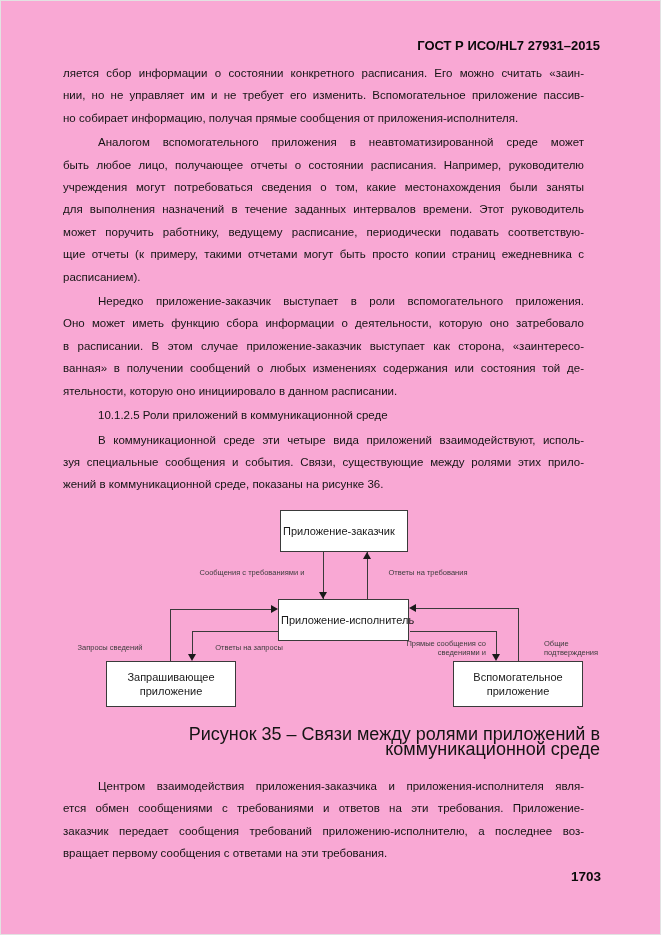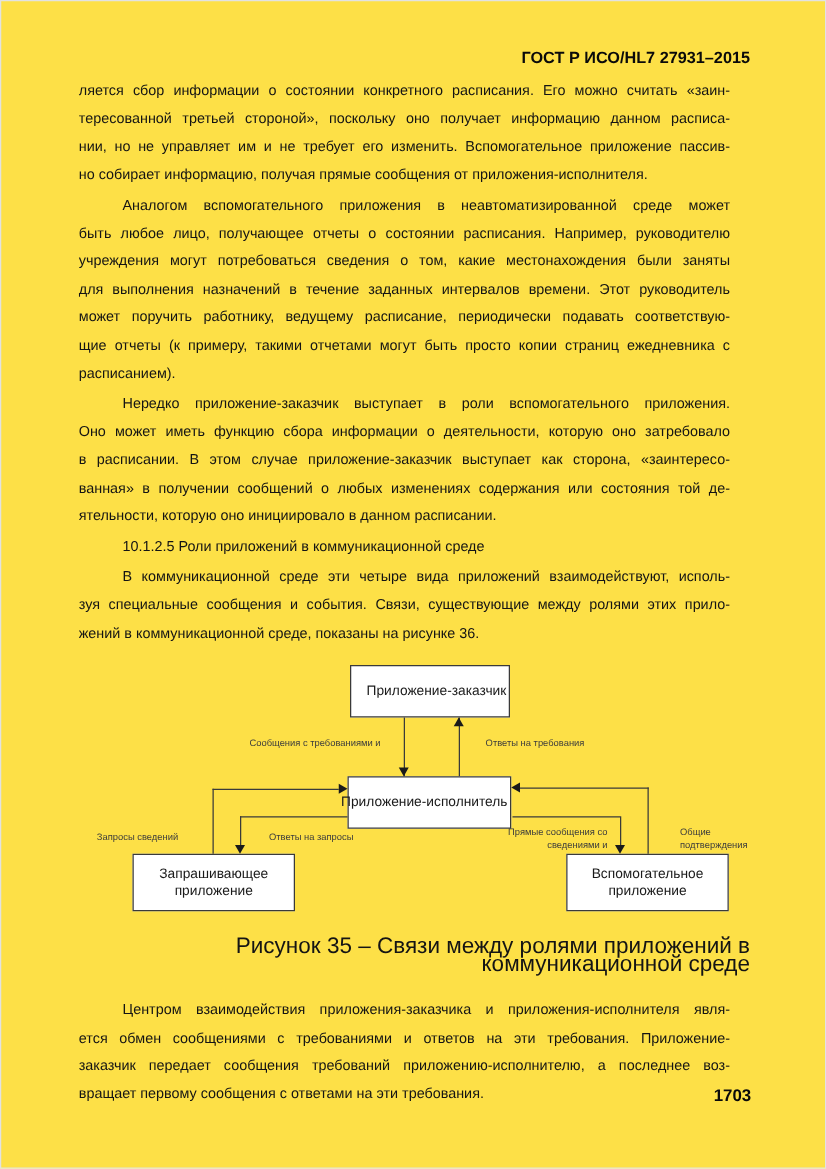--- a/index.html
+++ b/index.html
@@ -1,19 +1,19 @@
 <!DOCTYPE html>
 <html><head>
 <meta charset="utf-8">
 <style>
   html,body{margin:0;padding:0;background:#ffffff;}
   .page{
     position:relative;
     width:661px;height:935px;
-    background:#fde047;
+    background:#f9a8d4;
     box-shadow:inset 0 0 0 1px #e2e2e2;
     font-family:"Liberation Sans","DejaVu Sans",sans-serif;
     color:#111111;
     overflow:hidden;
   }
   .header{
     margin:38px 61px 0 63px;
     text-align:right;
     font-size:13px;
     font-weight:bold;
@@ -40,21 +40,21 @@
   .figure{
     position:relative;
     margin-top:10px;
     height:212px;
     width:661px;
   }
   .node{
     position:absolute;
     border:1px solid #3a3a3a;
     background:#ffffff;
-    display:flex;align-items:center;justify-content:flex-end;
+    display:flex;align-items:center;justify-content:flex-start;
     text-align:center;
     font-size:11px;line-height:14px;color:#1a1a1a;
     box-sizing:border-box;
     padding:2px;
   }
   .node.one{white-space:nowrap;}
   .hl{position:absolute;height:1px;background:#3a3a3a;}
   .vl{position:absolute;width:1px;background:#3a3a3a;}
   .arr{position:absolute;width:0;height:0;}
   .arr.down{border-left:4px solid transparent;border-right:4px solid transparent;border-top:7px solid #1a1a1a;}
@@ -86,21 +86,20 @@
 </head>
 <body>
 
 <div class="page">
 
   <div class="header">ГОСТ Р ИСО/HL7 27931–2015</div>
 
   <div class="text-col">
       <div class="block">
         <div class="line">ляется сбор информации о состоянии конкретного расписания. Его можно считать «заин-</div>
-        <div class="line">тересованной третьей стороной», поскольку оно получает информацию данном расписа-</div>
         <div class="line">нии, но не управляет им и не требует его изменить. Вспомогательное приложение пассив-</div>
         <div class="line last">но собирает информацию, получая прямые сообщения от приложения-исполнителя.</div>
       </div>
       <div class="block">
         <div class="line indent">Аналогом вспомогательного приложения в неавтоматизированной среде может</div>
         <div class="line">быть любое лицо, получающее отчеты о состоянии расписания. Например, руководителю</div>
         <div class="line">учреждения могут потребоваться сведения о том, какие местонахождения были заняты</div>
         <div class="line">для выполнения назначений в течение заданных интервалов времени. Этот руководитель</div>
         <div class="line">может поручить работнику, ведущему расписание, периодически подавать соответствую-</div>
         <div class="line">щие отчеты (к примеру, такими отчетами могут быть просто копии страниц ежедневника с</div>

